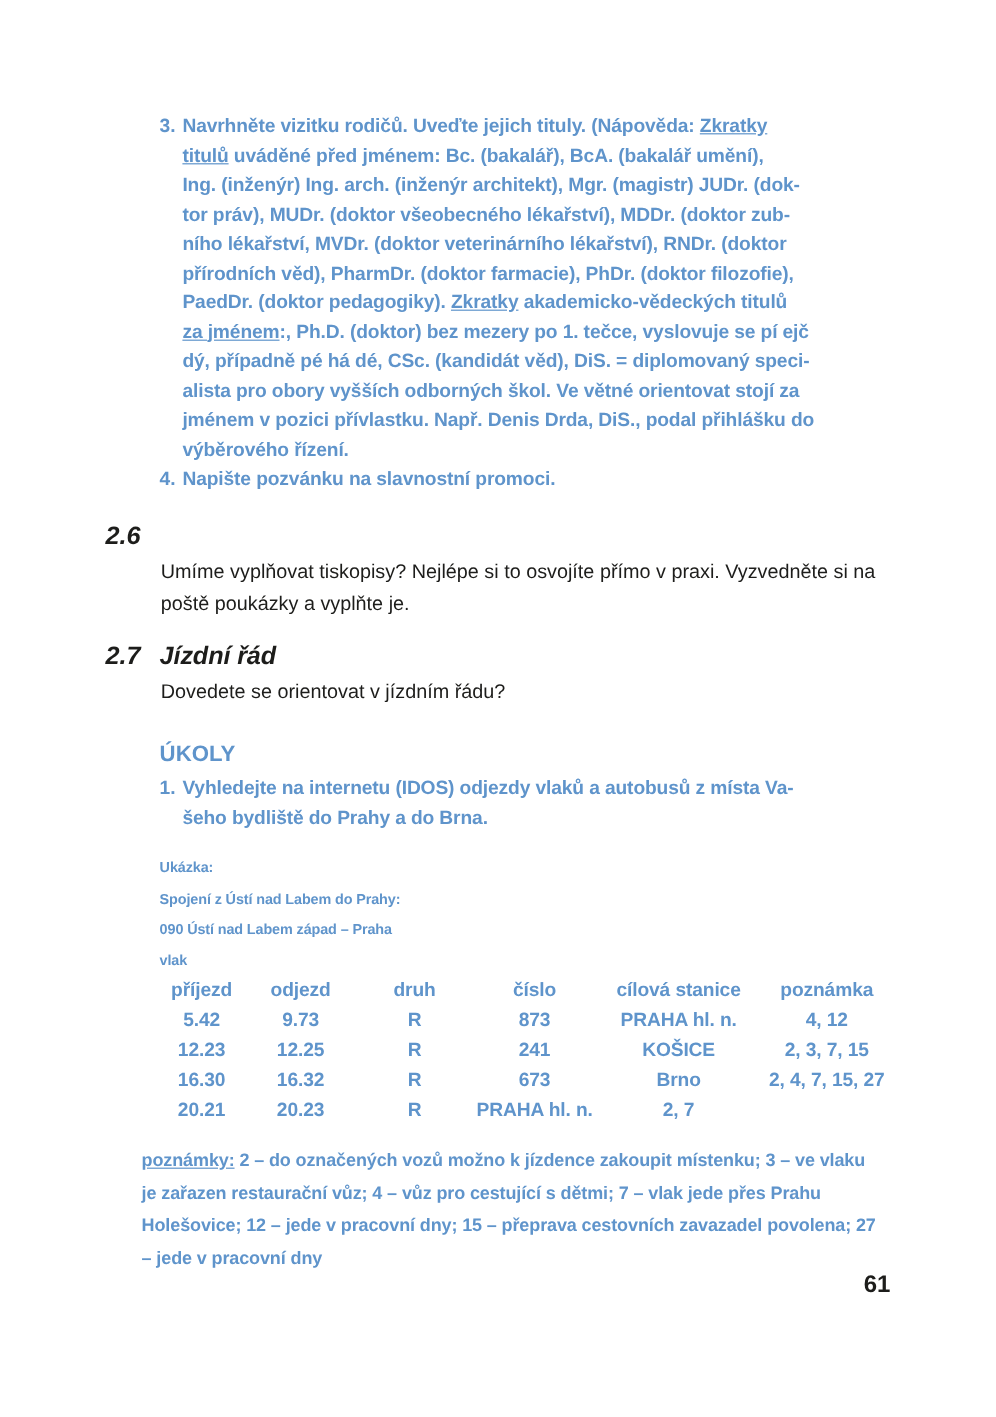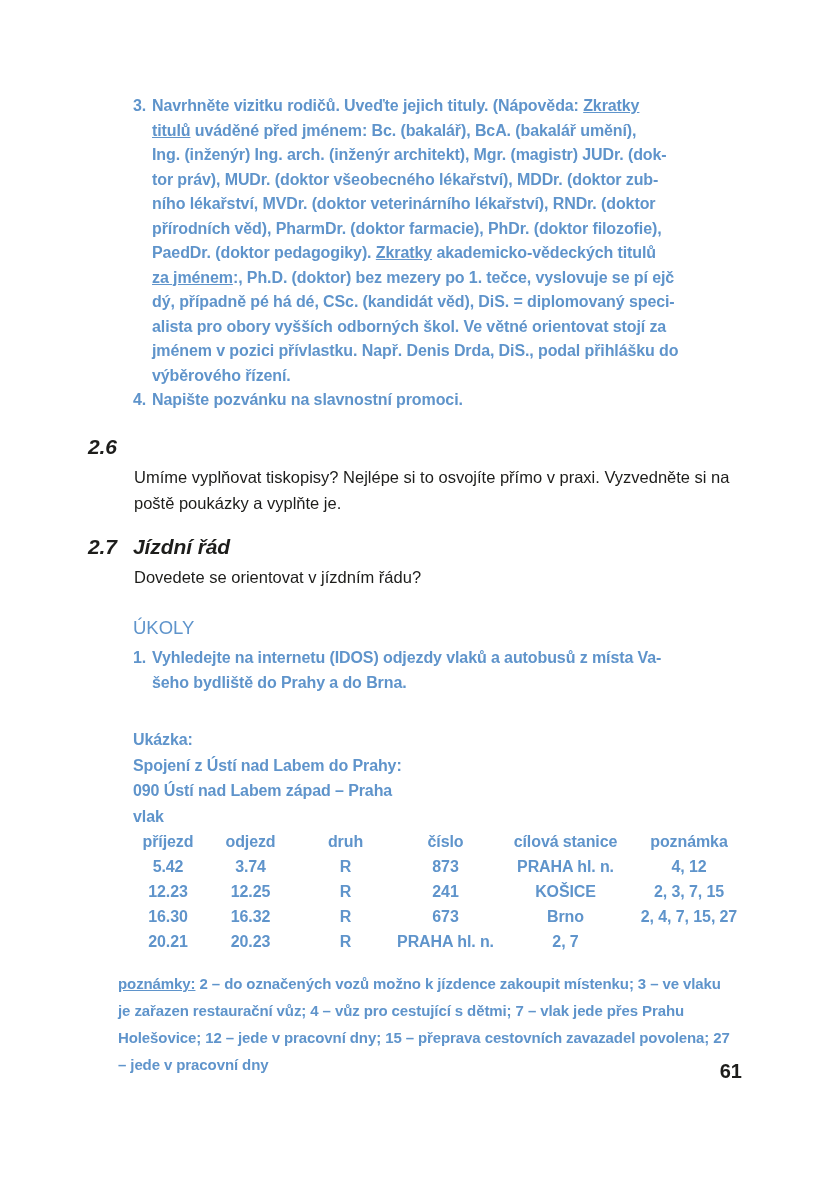--- a/index.html
+++ b/index.html
@@ -24,31 +24,31 @@
     color:var(--ink); letter-spacing:-0.1px; margin:20px 0 4px 0;font-style:italic;
   }
   .sec-heading.s27 { margin-top:16px; }
   .sec-num { width:45px; flex:none; }
   .sec-title { max-width:515px; }
 
   .body-par { font-size:16.5px; line-height:26.5px; color:var(--ink);margin-left:46px; }
 
   .ukoly-heading {
     margin:26px 0 5px 45px; color:var(--blue);
-    font-weight:400; font-size:18.5px; line-height:24px;
+    font-weight:700; font-size:18.5px; line-height:24px;
   }
   .task1 {
     display:flex; margin-left:45px; color:var(--blue);
     font-weight:700; font-size:16px; line-height:25px; letter-spacing:-0.1px;
   }
   .task1 .t3line { white-space:nowrap; }
 
   .example-block {
-    margin:32px 0 0 45px; color:var(--blue); font-weight:700;
-    font-size:16px; line-height:25.5px; white-space:nowrap; letter-spacing:-0.1px;
+    margin:16px 0 0 45px; color:var(--blue); font-weight:700;
+    font-size:12px; line-height:25.5px; white-space:nowrap; letter-spacing:-0.1px;
   }
 
   table.timetable {
     margin-left:45px; width:612px; table-layout:fixed; border-collapse:collapse;
     color:var(--blue); font-weight:700; font-size:16px; letter-spacing:-0.1px;
   }
   table.timetable th, table.timetable td {
     padding:0; line-height:25px; text-align:center; white-space:nowrap; font-weight:700;
   }
   col.c1{width:70px;} col.c2{width:95px;} col.c3{width:95px;}
@@ -135,21 +135,21 @@
           <th>odjezd</th>
           <th>druh</th>
           <th>číslo</th>
           <th>cílová stanice</th>
           <th>poznámka</th>
         </tr>
       </thead>
       <tbody>
         <tr>
           <td>5.42</td>
-          <td>3.74</td>
+          <td>9.73</td>
           <td>R</td>
           <td>873</td>
           <td>PRAHA hl. n.</td>
           <td>4, 12</td>
         </tr>
         <tr>
           <td>12.23</td>
           <td>12.25</td>
           <td>R</td>
           <td>241</td>

